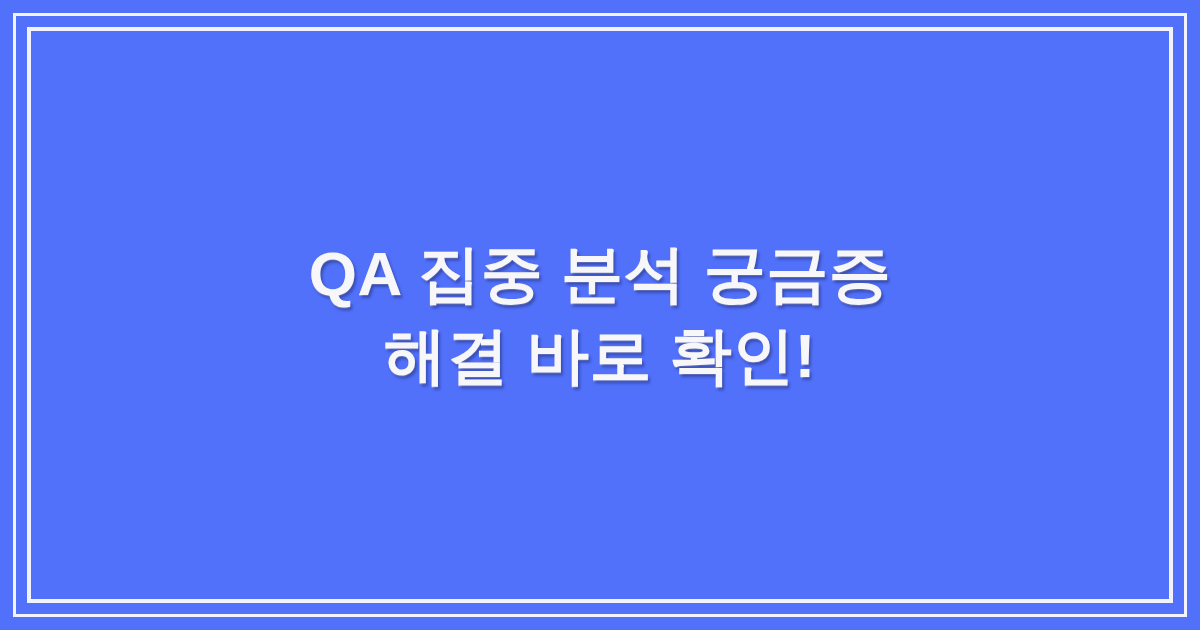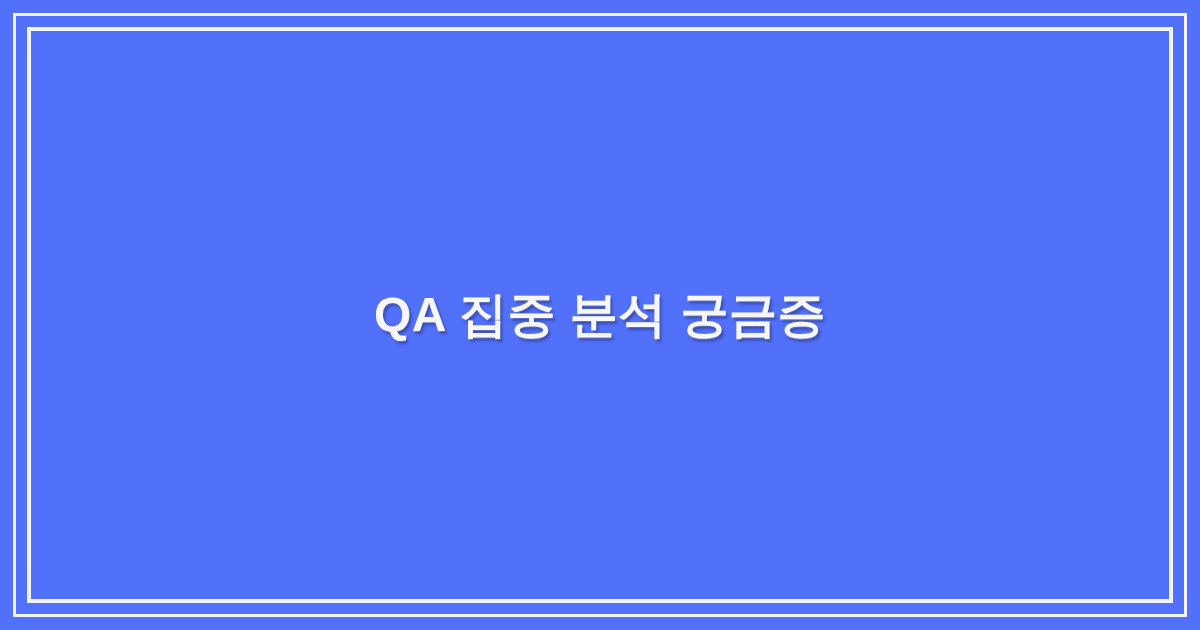--- a/index.html
+++ b/index.html
@@ -60,21 +60,21 @@
     text-align: center;
     padding: 0 20px;
     box-sizing: border-box;
   }
 
   .headline {
     margin: 0;
     color: #f7f7fa;
     font-family: "Liberation Sans", "DejaVu Sans", sans-serif;
     font-weight: 700;
-    font-size: 48px;
+    font-size: 62px;
     line-height: 1.32;
     letter-spacing: 0.5px;
     word-break: keep-all;
     text-shadow:
       2px 3px 3px rgba(24, 34, 92, 0.45),
       0 1px 0 rgba(255, 255, 255, 0.35);
   }
 
   .headline .line {
     display: block;
@@ -85,16 +85,17 @@
 
 <div class="thumbnail-card">
 
   <div class="frame frame-outer"></div>
 
   <div class="frame frame-inner"></div>
 
   <div class="headline-block">
     <h1 class="headline">
       <span class="line">QA 집중 분석 궁금증</span>
+      <span class="line">해결 바로 확인!</span>
     </h1>
   </div>
 
 </div>
 
 </body></html>

